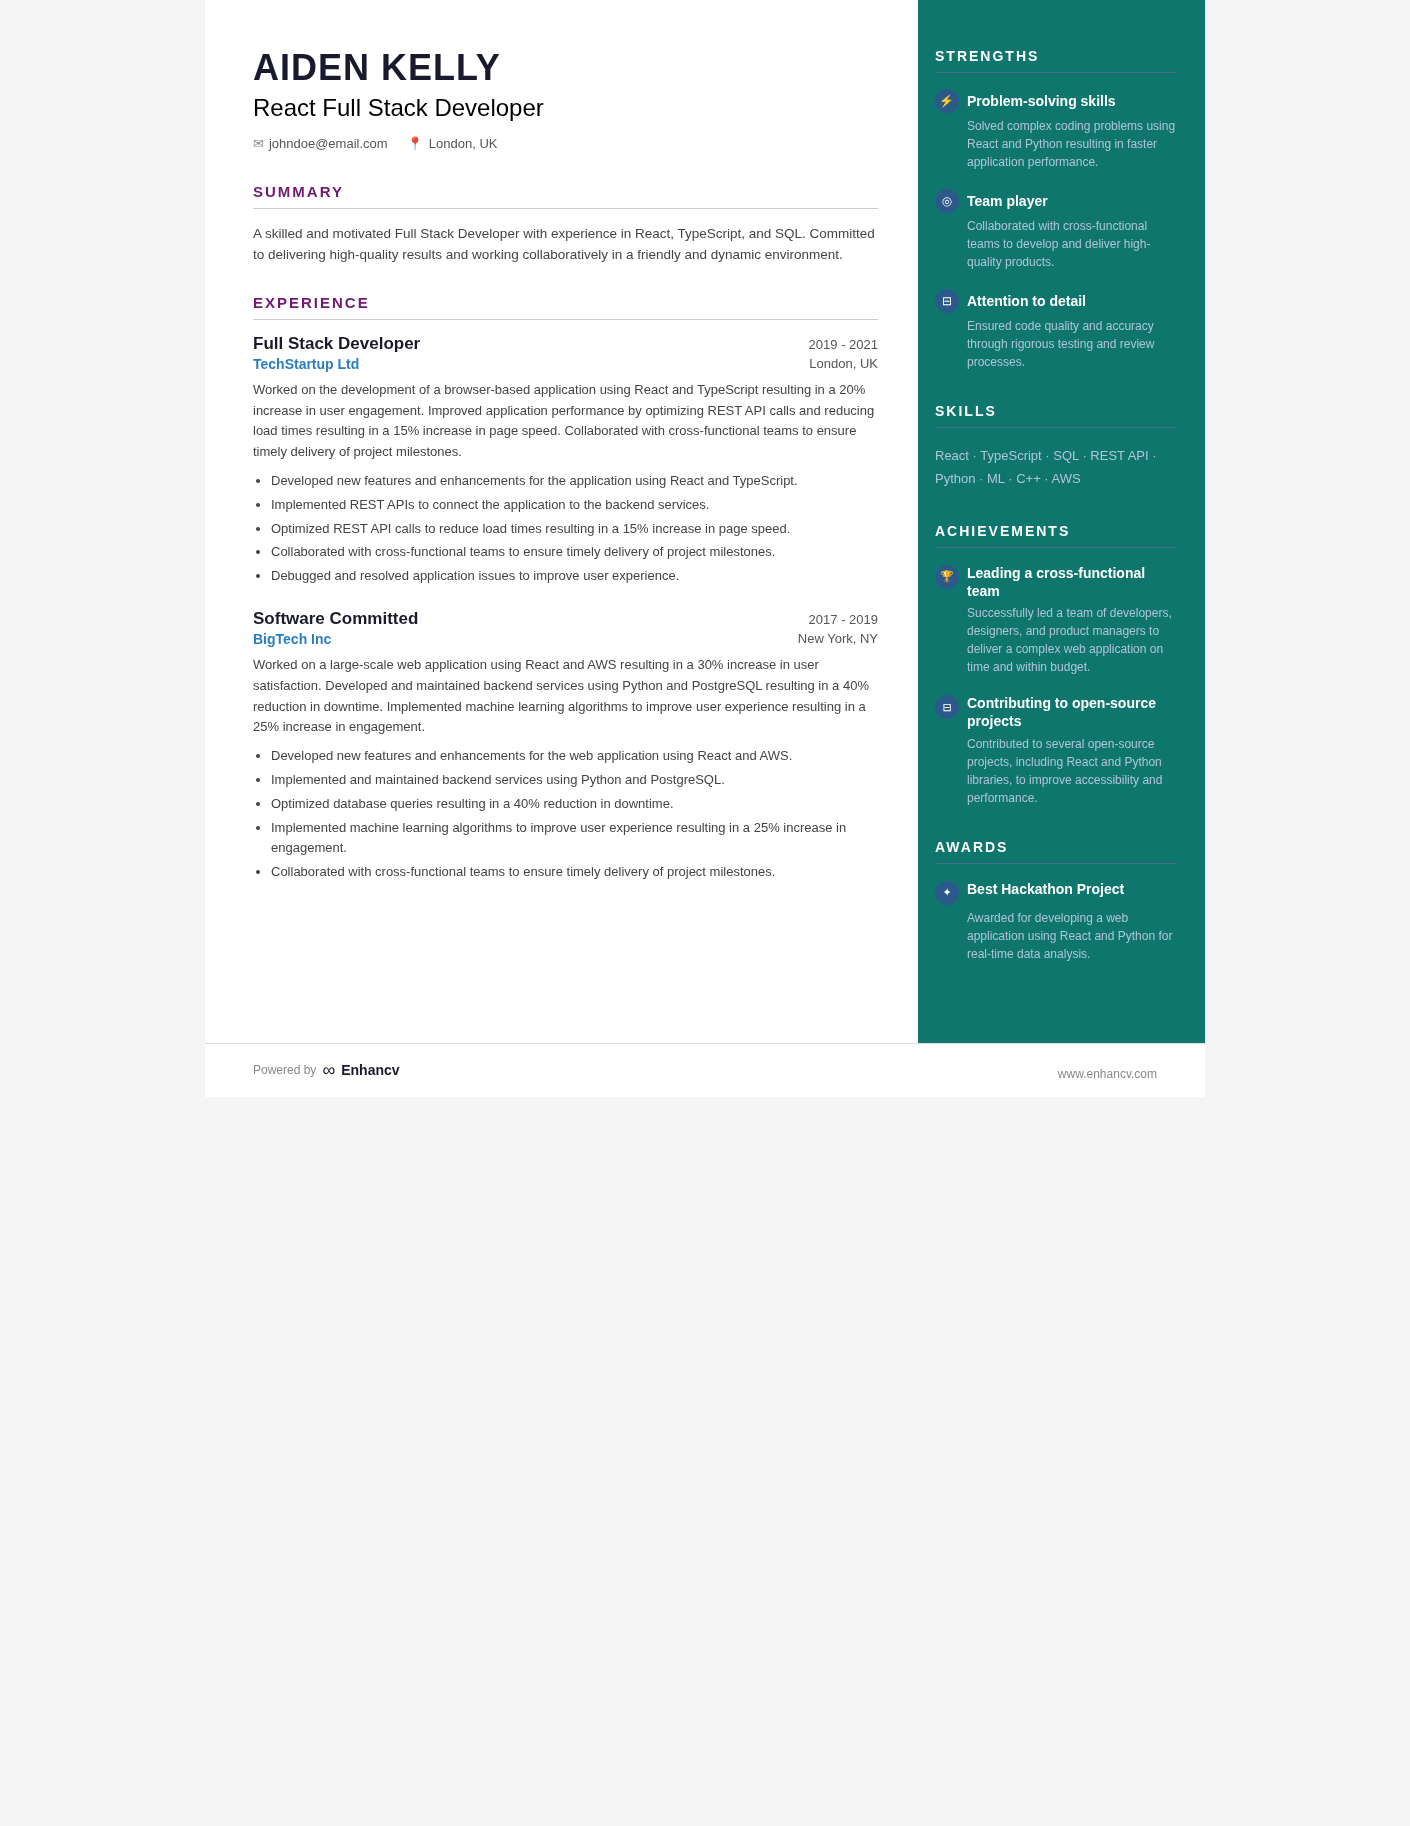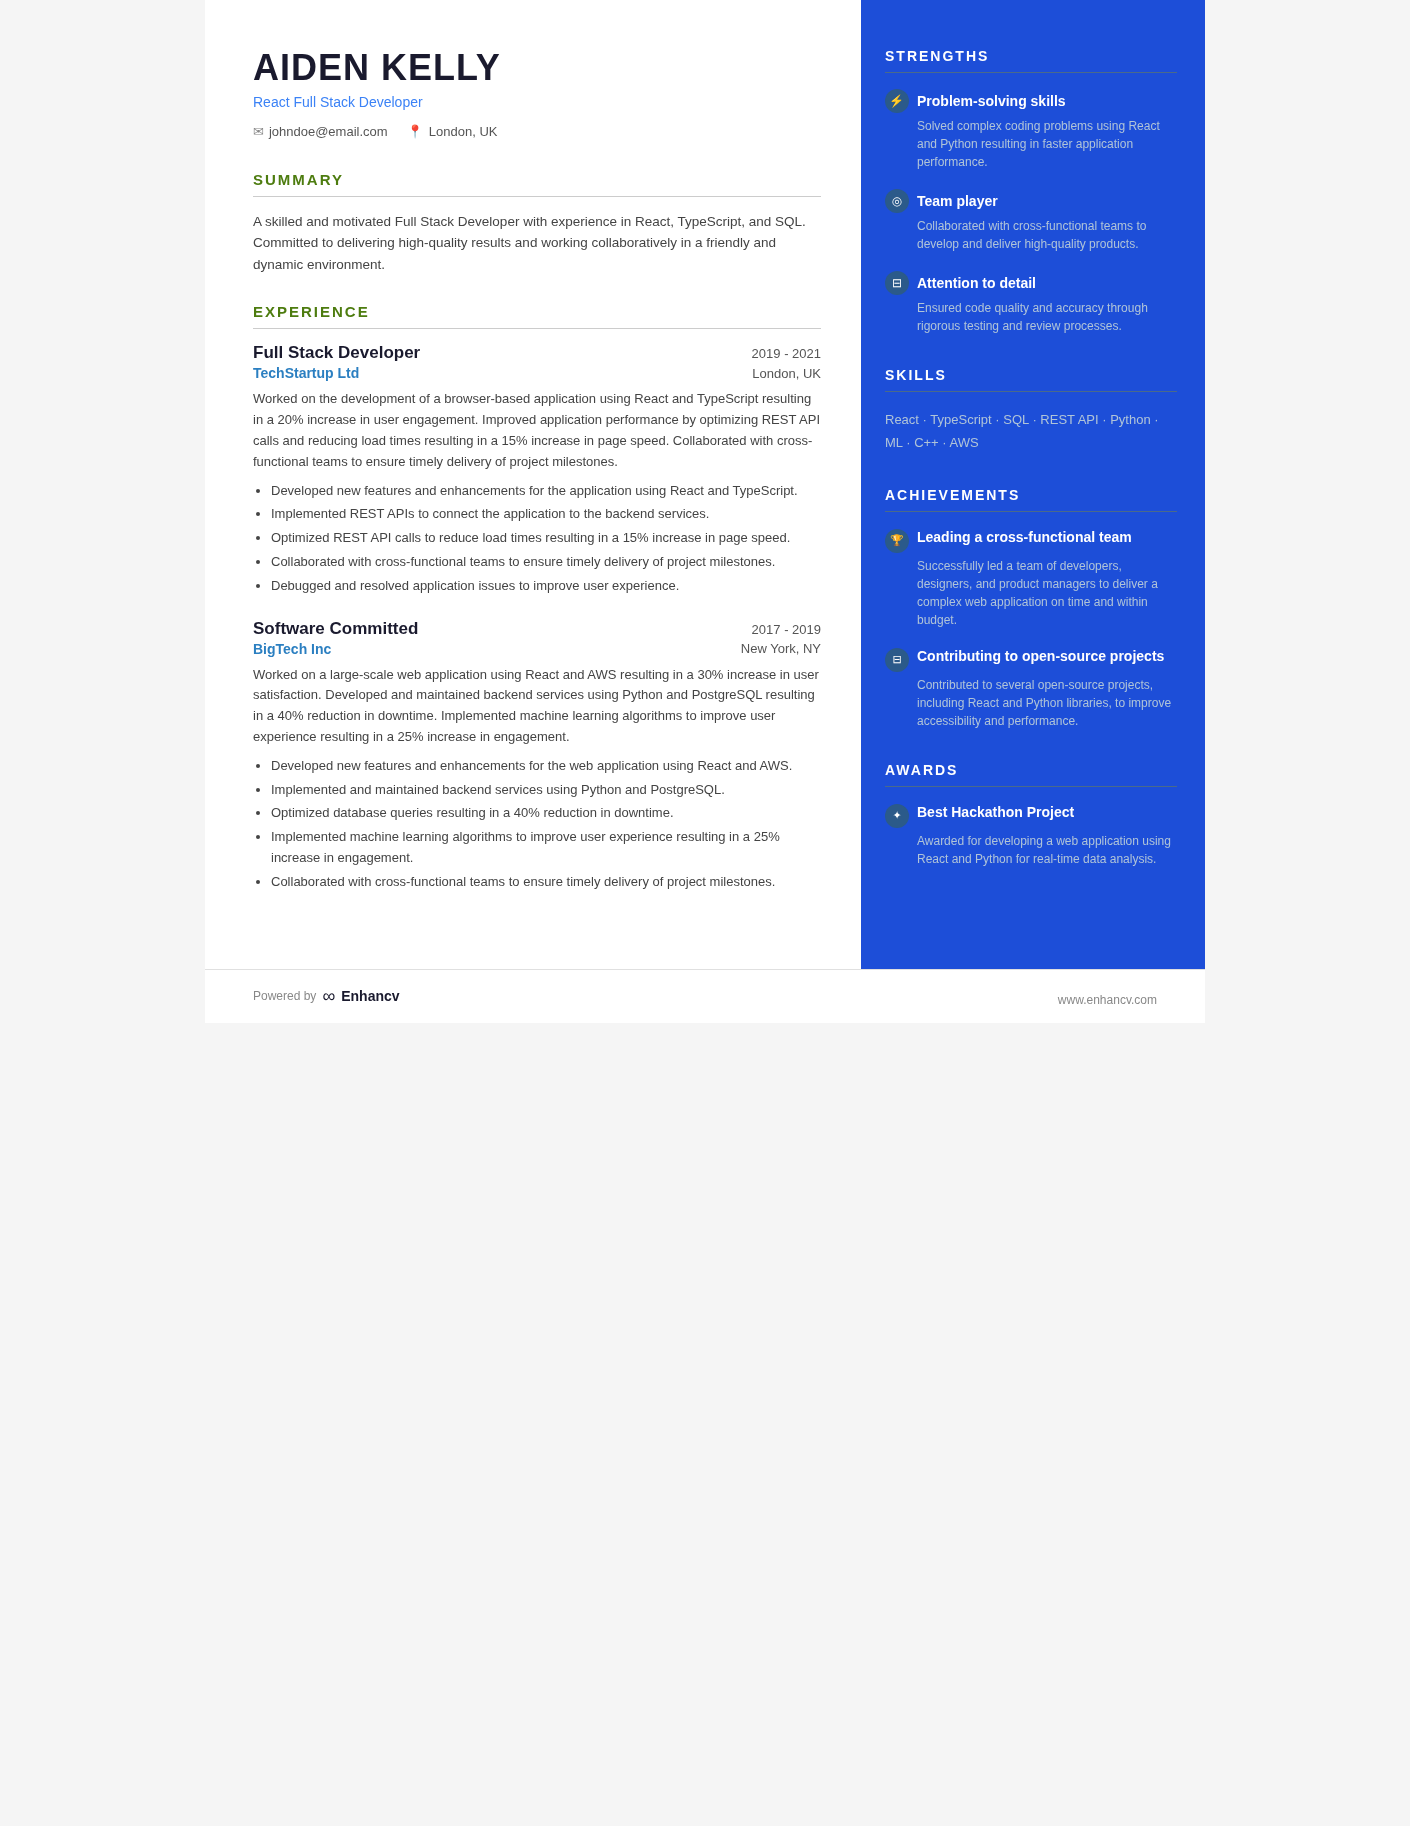--- a/index.html
+++ b/index.html
@@ -21,23 +21,23 @@
       font-family: Arial, sans-serif;
       font-size: 36px;
       font-weight: 900;
       color: #1a1a2e;
       letter-spacing: 1px;
       text-transform: uppercase;
       line-height: 1.1;
     }
     .job-title {
       font-family: Arial, sans-serif;
-      font-size: 14px;
+      font-size: 24px;
       font-weight: 400;
-      color: #3b82f6;
+      color: #000000;
       margin-top: 6px;
       margin-bottom: 14px;
     }
     .contact-line {
       display: flex;
       gap: 20px;
       font-family: Arial, sans-serif;
       font-size: 13px;
       color: #555;
       margin-bottom: 32px;
@@ -51,21 +51,21 @@
       color: #888;
       font-size: 13px;
     }
     .section {
       margin-bottom: 28px;
     }
     .section-title {
       font-family: Arial, sans-serif;
       font-size: 15px;
       font-weight: 700;
-      color: #4d7c0f;
+      color: #701a75;
       letter-spacing: 2px;
       text-transform: uppercase;
       padding-bottom: 8px;
       border-bottom: 1.5px solid #ccc;
       margin-bottom: 14px;
     }
     .summary-text {
       font-family: Arial, sans-serif;
       font-size: 13.5px;
       color: #444;
@@ -121,23 +121,23 @@
     }
     .exp-bullets li {
       font-family: Arial, sans-serif;
       font-size: 13px;
       color: #444;
       line-height: 1.6;
       margin-bottom: 3px;
     }
     
     .right-col {
-      width: 344px;
-      background: #1d4ed8;
-      padding: 48px 28px 48px 24px;
+      width: 287px;
+      background: #0f766e;
+      padding: 48px 28px 48px 17px;
       color: #fff;
     }
     .right-section {
       margin-bottom: 32px;
     }
     .right-section-title {
       font-family: Arial, sans-serif;
       font-size: 14px;
       font-weight: 700;
       letter-spacing: 2px;

